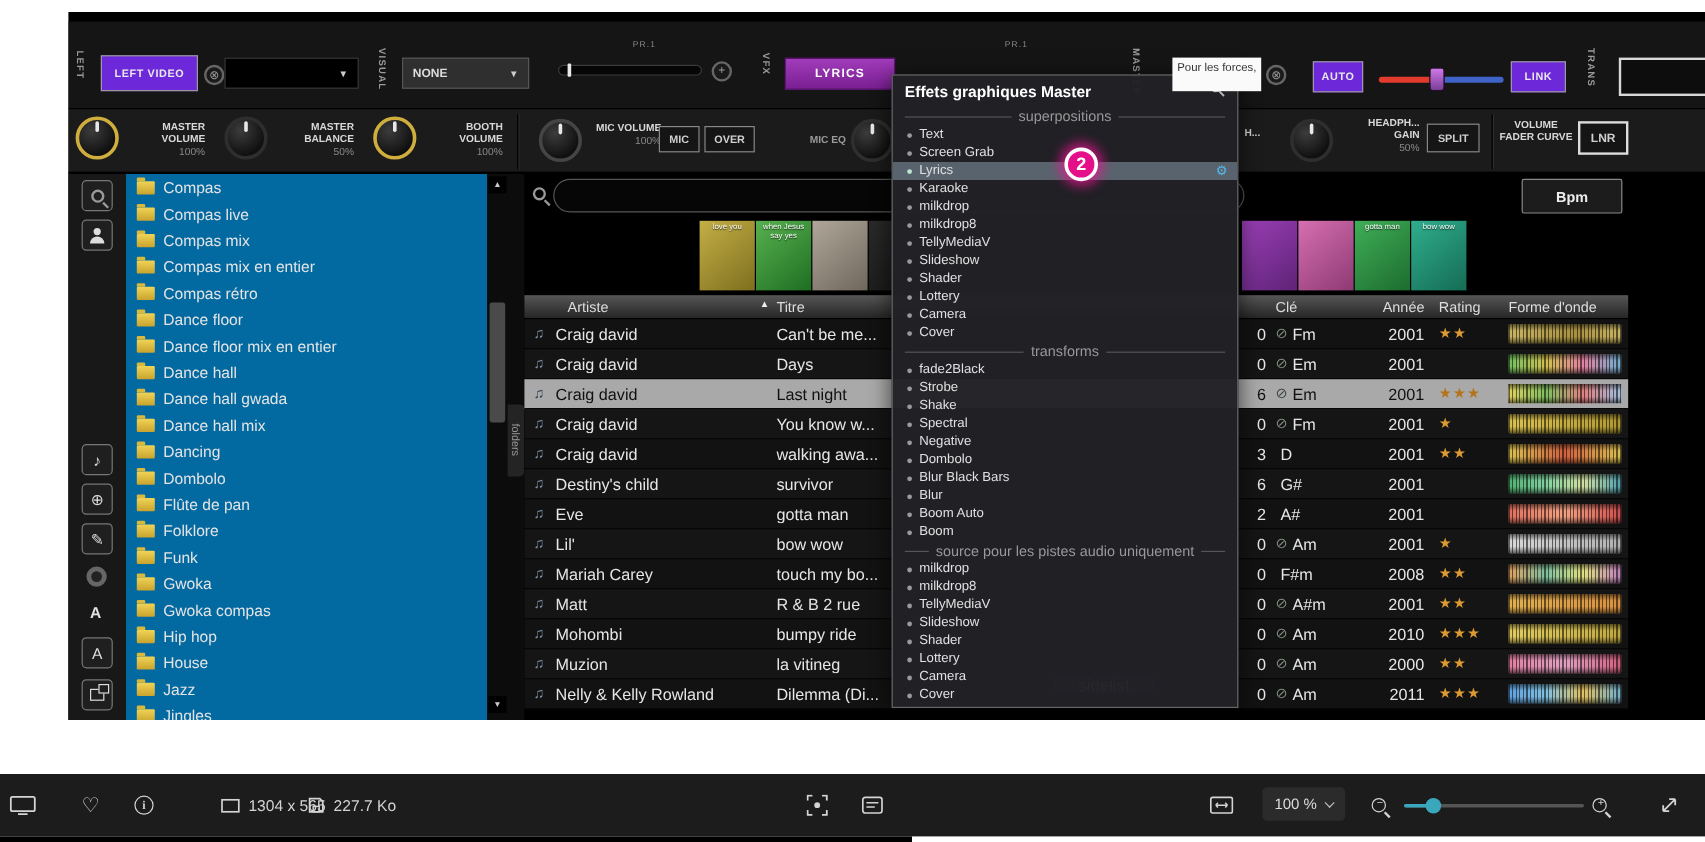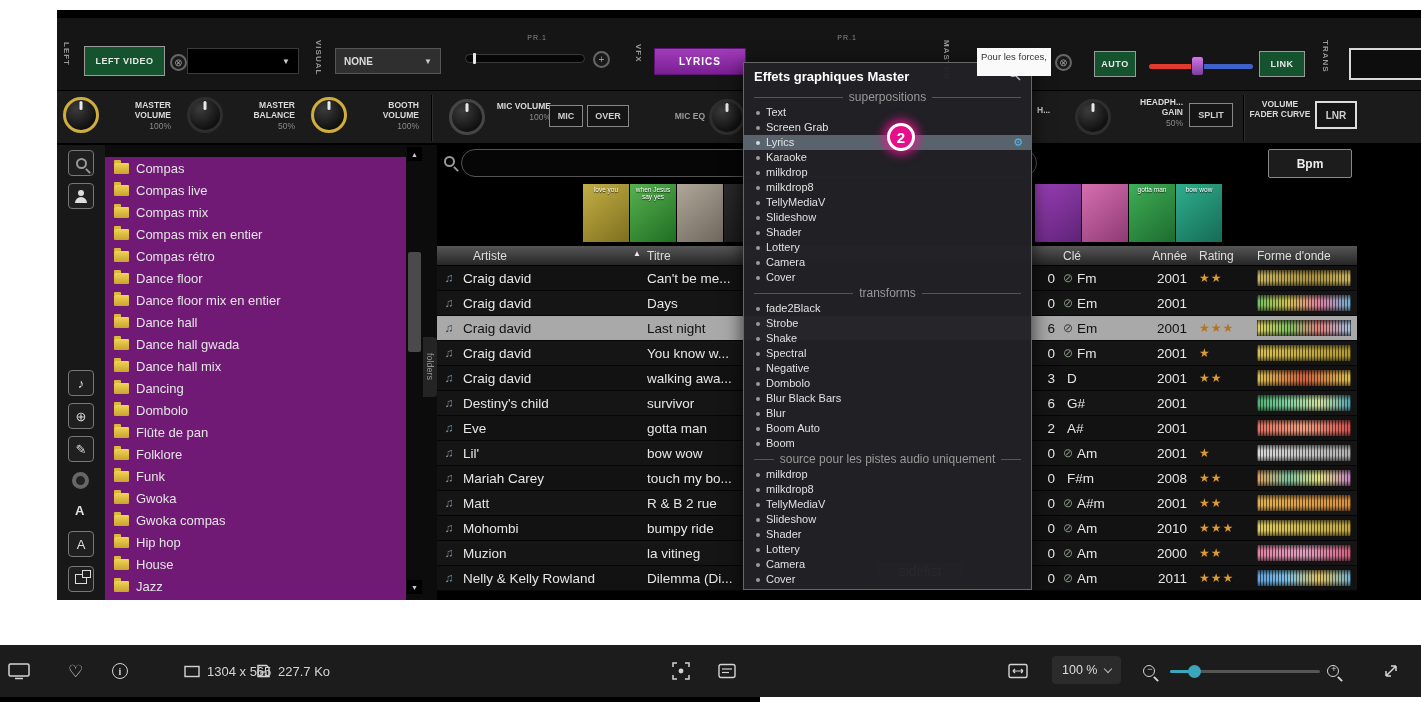--- a/index.html
+++ b/index.html
@@ -7,21 +7,21 @@
          font-family:"Liberation Sans", sans-serif; position:relative; }
 
   
   .app { position:absolute; left:57px; top:10px; width:1364px; height:590px;
          background:#000; overflow:hidden; }
 
   
   .topbar { position:absolute; left:0; top:8px; width:100%; height:72px; background:#151515; }
   .vlabel { position:absolute; writing-mode:vertical-rl; font-size:8px; color:#9a9a9a;
             letter-spacing:1px; font-weight:bold; }
-  .tbtn { position:absolute; background:#14532d; border:1px solid #9a9a9a; color:#e8e8e8;
+  .tbtn { position:absolute; background:#6d28d9; border:1px solid #9a9a9a; color:#e8e8e8;
           font-size:9px; font-weight:bold; display:flex; align-items:center; justify-content:center;
           letter-spacing:.5px; }
   .dd { position:absolute; background:#000; border:1px solid #3a3a3a; color:#ddd; display:flex;
         align-items:center; padding:0 8px; font-size:10px; font-weight:bold; }
   .dd .arr { margin-left:auto; font-size:8px; color:#ccc; }
   .dd.light { background:#2f2f2f; border-color:#555; }
   .circbtn { position:absolute; width:17px; height:17px; border-radius:50%; border:2px solid #666;
              background:#1a1a1a; color:#999; font-size:10px; display:flex; align-items:center;
              justify-content:center; }
   .slider-label { position:absolute; font-size:7px; color:#8a8a8a; text-align:center; letter-spacing:1px; }
@@ -72,21 +72,21 @@
                     border-radius:50%; background:#ddd; }
   .person::after { content:""; position:absolute; left:1px; top:7px; width:12px; height:6px;
                    border-radius:6px 6px 0 0; background:#ddd; }
   .recdot { position:absolute; left:15px; width:17px; height:17px; border-radius:50%;
             border:4px solid #666; background:#222; }
   .letterA { position:absolute; color:#e0e0e0; font-size:13px; font-weight:bold; left:18px; }
   .winicon { width:12px; height:10px; border:1.5px solid #ddd; position:relative; }
   .winicon::after { content:""; position:absolute; right:-5px; top:-5px; width:7px; height:6px;
                     border:1.5px solid #ddd; background:#1f1f1f; }
 
-  .folderlist { position:absolute; left:48px; top:12px; width:301px; height:100%; background:#701a75;
+  .folderlist { position:absolute; left:48px; top:0; width:301px; height:100%; background:#0369a1;
                 overflow:hidden; }
   .fitem { height:22px; display:flex; align-items:center; padding-left:9px; }
   .ficon { width:15px; height:11px; background:linear-gradient(180deg,#f0d456,#c9a32e);
            border-radius:1px; position:relative; margin-right:7px; flex:none; }
   .ficon::before { content:""; position:absolute; top:-3px; left:0; width:7px; height:3px;
                    background:#d9b93c; border-radius:1px 1px 0 0; }
   .fname { font-size:13px; color:#e4e4e4; white-space:nowrap; }
 
   .fscroll { position:absolute; left:349px; top:0; width:17px; height:100%; background:#0c0c0c; }
   .sb-btn { position:absolute; left:1px; width:15px; height:14px; background:#000; color:#ccc;

